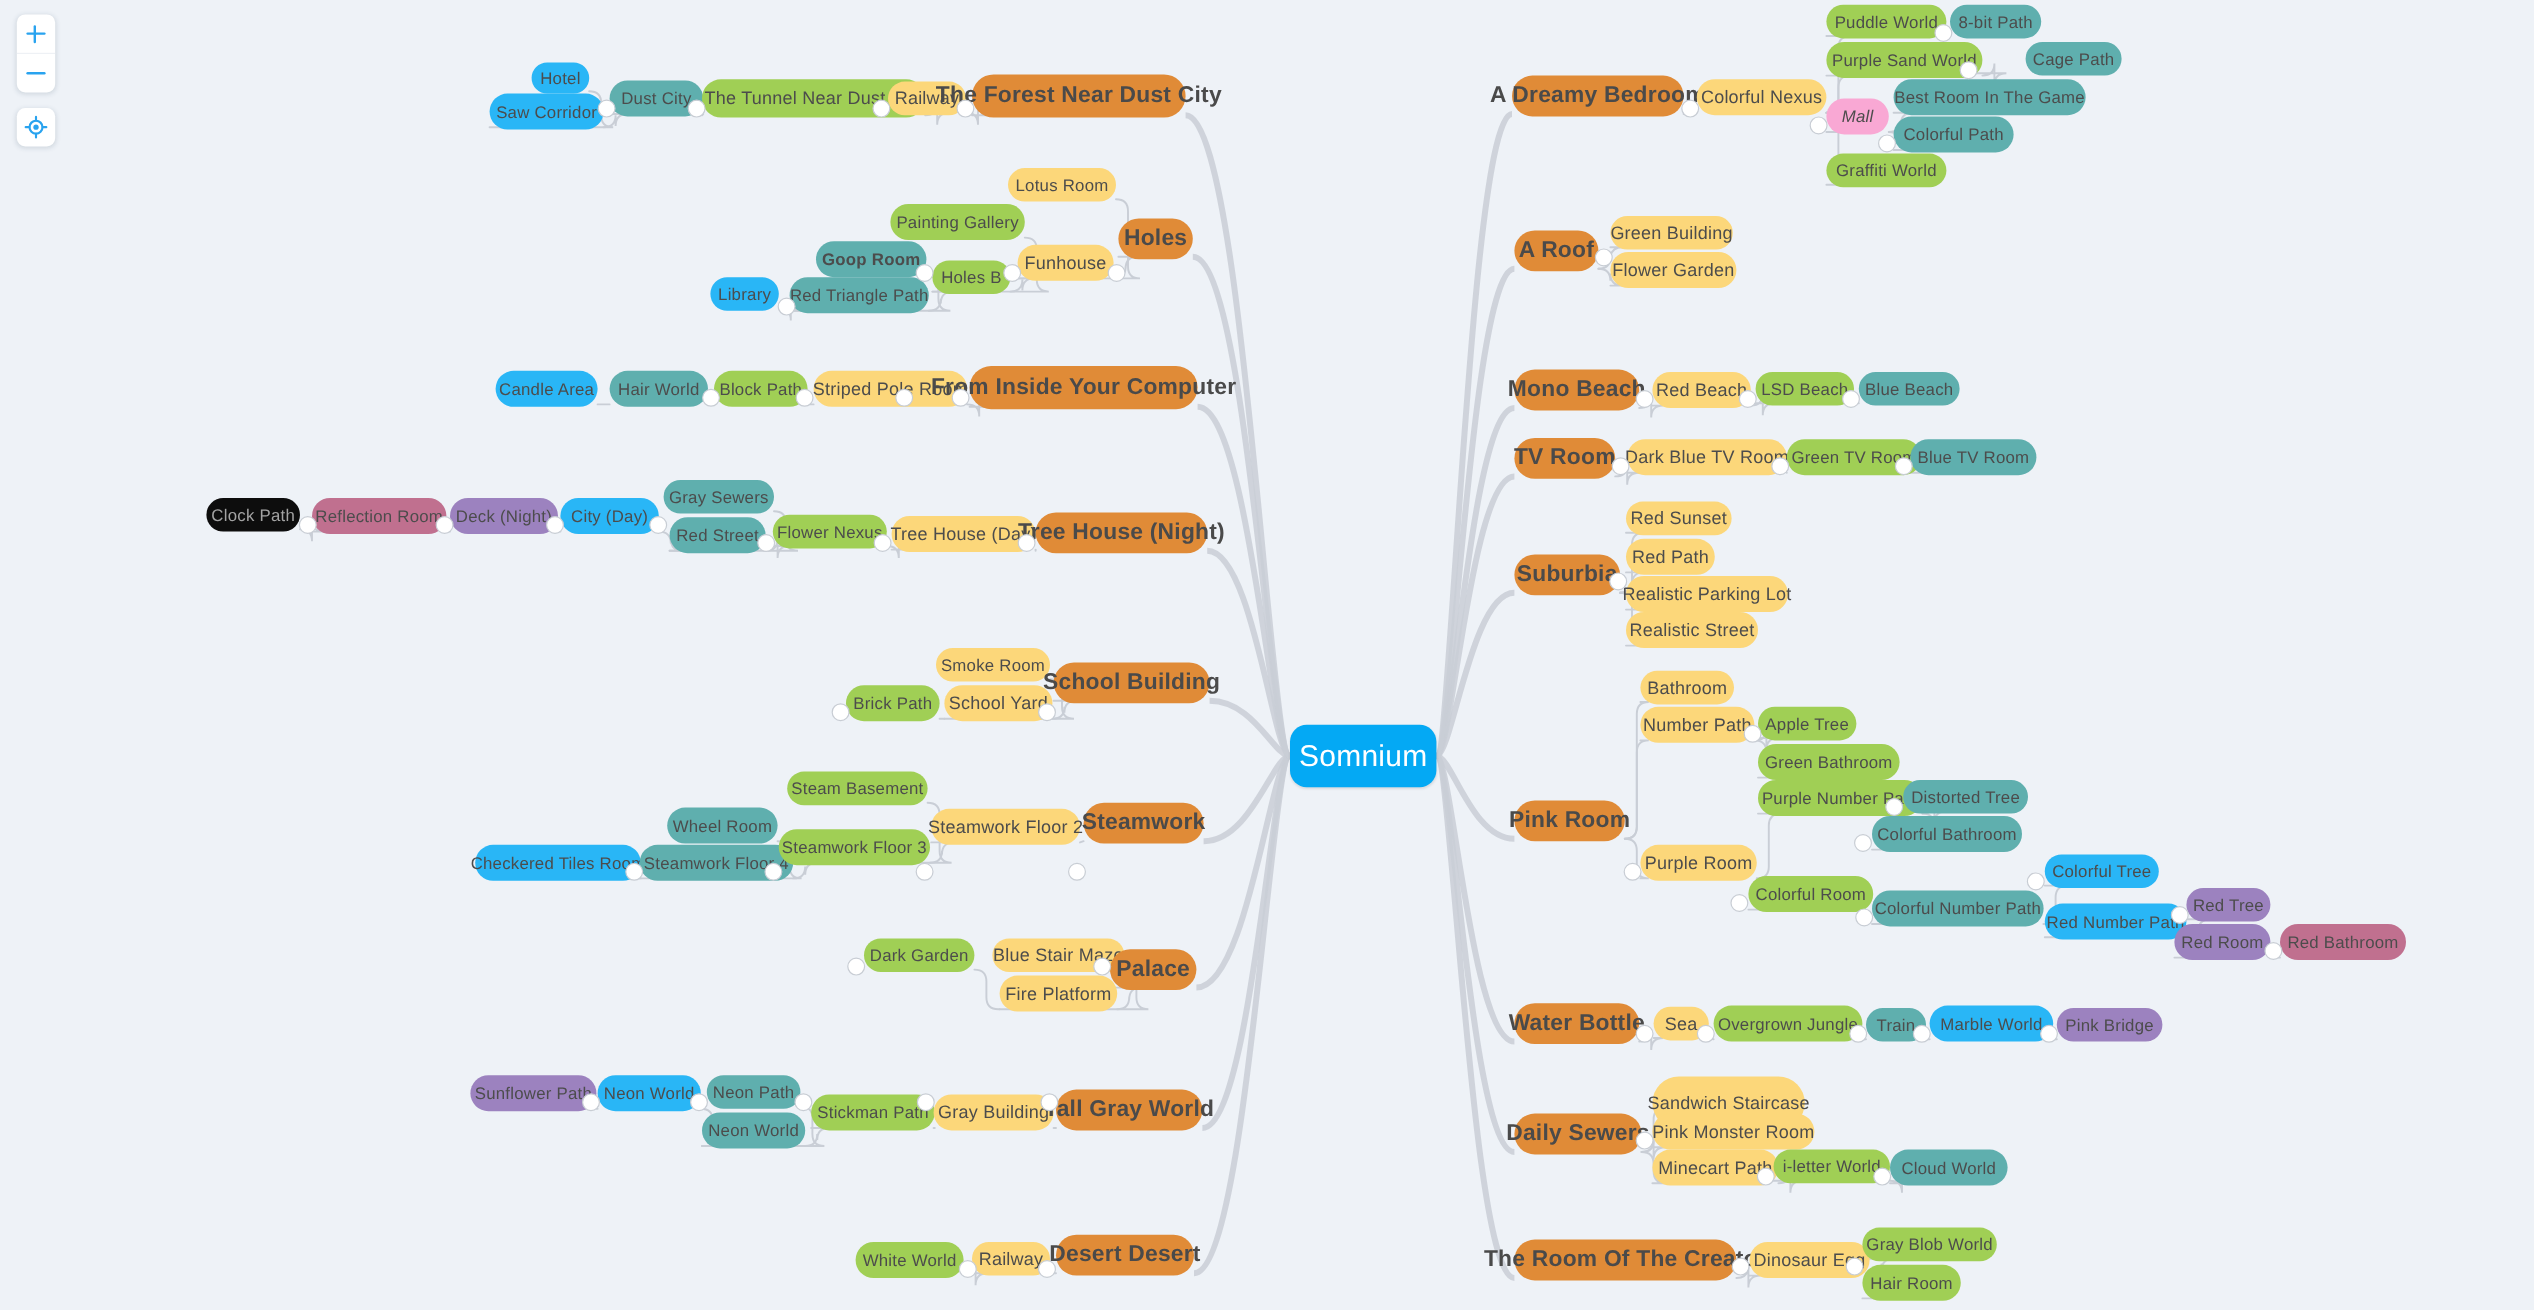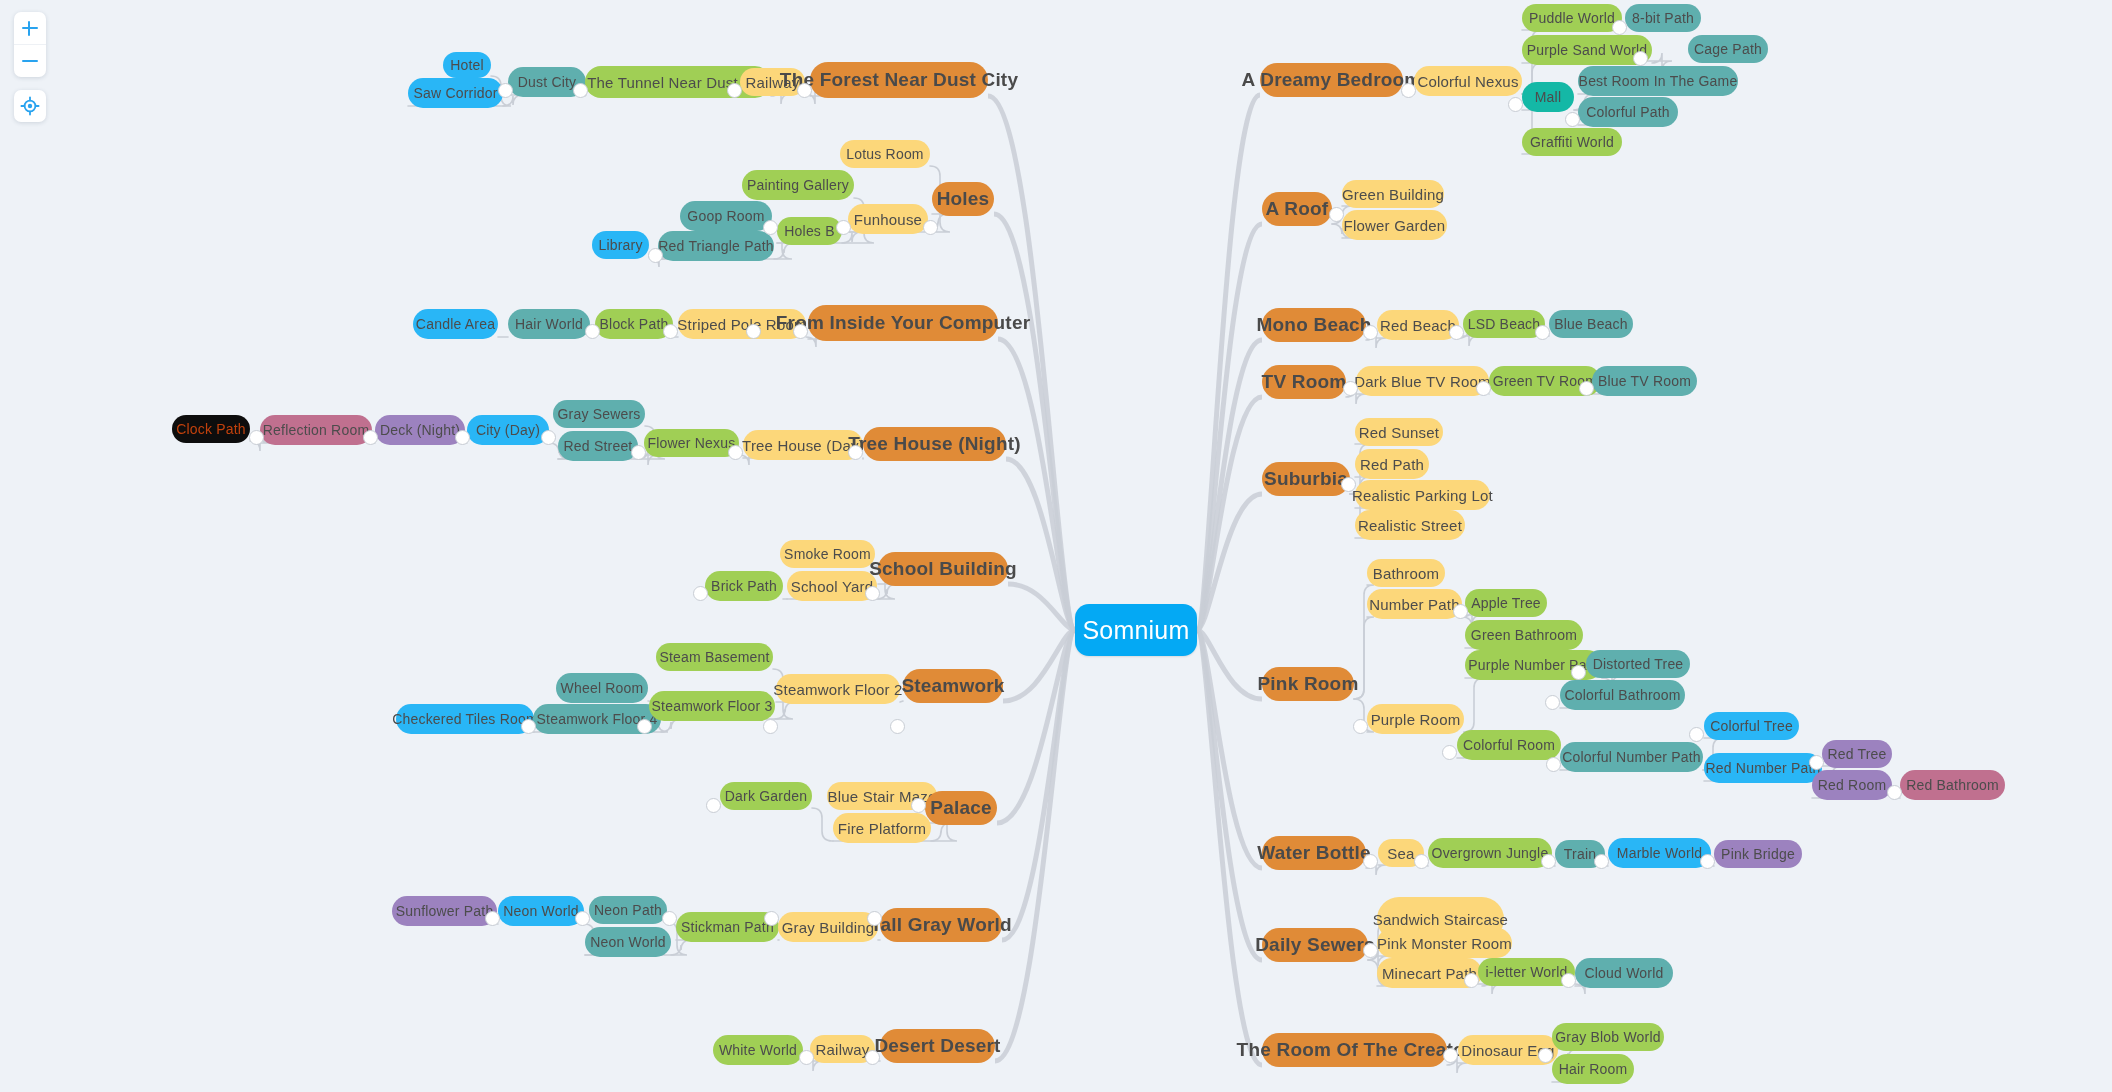--- a/index.html
+++ b/index.html
@@ -43,21 +43,21 @@
   }
   .node.lvl1 {
     font-size: 19px;
     font-weight: bold;
     color: #4a4a4a;
   }
   .node.lvl2 { font-size: 15px; }
   .node.lvl3 { font-size: 14px; }
   .node.lvl4 { font-size: 14px; }
   .node.lvl5 { font-size: 14px; }
-  .node.dark { color: #c2410c; }
+  .node.dark { color: #a3a3a3; }
 
   .knob {
     position: absolute;
     width: 15px;
     height: 15px;
     border-radius: 50%;
     background: #ffffff;
     border: 1.4px solid #c8cdd4;
     box-sizing: border-box;
     z-index: 7;
@@ -239,21 +239,21 @@
       </div>
       <div class="node lvl1" style="left: 810px; top: 62px; width: 178px; height: 36px; background: rgb(224, 139, 55);">
         <span>The Forest Near Dust City</span>
       </div>
       <div class="node lvl4" style="left: 840px; top: 140px; width: 90px; height: 28px; background: rgb(252, 215, 122);">
         <span>Lotus Room</span>
       </div>
       <div class="node lvl4" style="left: 742px; top: 170px; width: 112px; height: 30px; background: rgb(160, 207, 85);">
         <span>Painting Gallery</span>
       </div>
-      <div class="node lvl5" style="left: 680px; top: 201px; width: 92px; height: 30px; background: rgb(95, 175, 174);">
+      <div class="node lvl5" style="left: 680px; top: 201px; width: 92px; height: 30px; background: rgb(95, 175, 174); font-weight: bold;">
         <span>Goop Room</span>
       </div>
       <div class="node lvl5" style="left: 592px; top: 231px; width: 57px; height: 28px; background: rgb(41, 182, 246);">
         <span>Library</span>
       </div>
       <div class="node lvl5" style="left: 658px; top: 231px; width: 116px; height: 30px; background: rgb(95, 175, 174);">
         <span>Red Triangle Path</span>
       </div>
       <div class="node lvl3" style="left: 777px; top: 217px; width: 65px; height: 28px; background: rgb(160, 207, 85);">
         <span>Holes B</span>
@@ -392,21 +392,21 @@
       </div>
       <div class="node lvl4" style="left: 1625px; top: 4px; width: 76px; height: 28px; background: rgb(95, 175, 174);">
         <span>8-bit Path</span>
       </div>
       <div class="node lvl3" style="left: 1522px; top: 35px; width: 130px; height: 30px; background: rgb(160, 207, 85);">
         <span>Purple Sand World</span>
       </div>
       <div class="node lvl4" style="left: 1646px; top: 35px; width: 80px; height: 28px; background: rgb(95, 175, 174); margin-left: 42px;">
         <span>Cage Path</span>
       </div>
-      <div class="node lvl3" style="left: 1522px; top: 82px; width: 52px; height: 30px; background: #14b8a6;">
+      <div class="node lvl3" style="left: 1522px; top: 82px; width: 52px; height: 30px; background: #f9a8d4; font-style: italic;">
         <span>Mall</span>
       </div>
       <div class="node lvl4" style="left: 1578px; top: 66px; width: 160px; height: 30px; background: rgb(95, 175, 174);">
         <span>Best Room In The Game</span>
       </div>
       <div class="node lvl4" style="left: 1578px; top: 97px; width: 100px; height: 30px; background: rgb(95, 175, 174);">
         <span>Colorful Path</span>
       </div>
       <div class="node lvl3" style="left: 1522px; top: 128px; width: 100px; height: 28px; background: rgb(160, 207, 85);">
         <span>Graffiti World</span>

